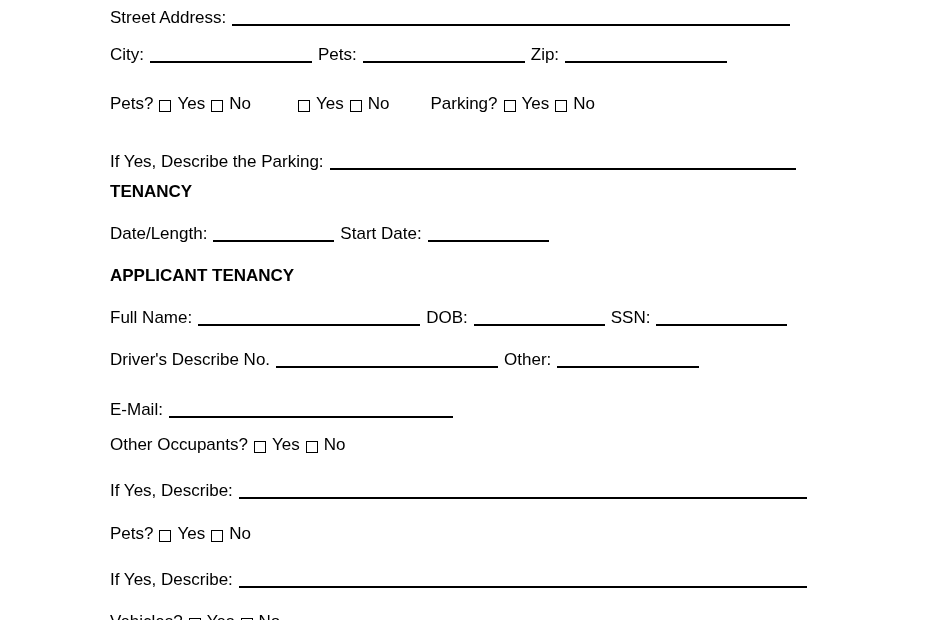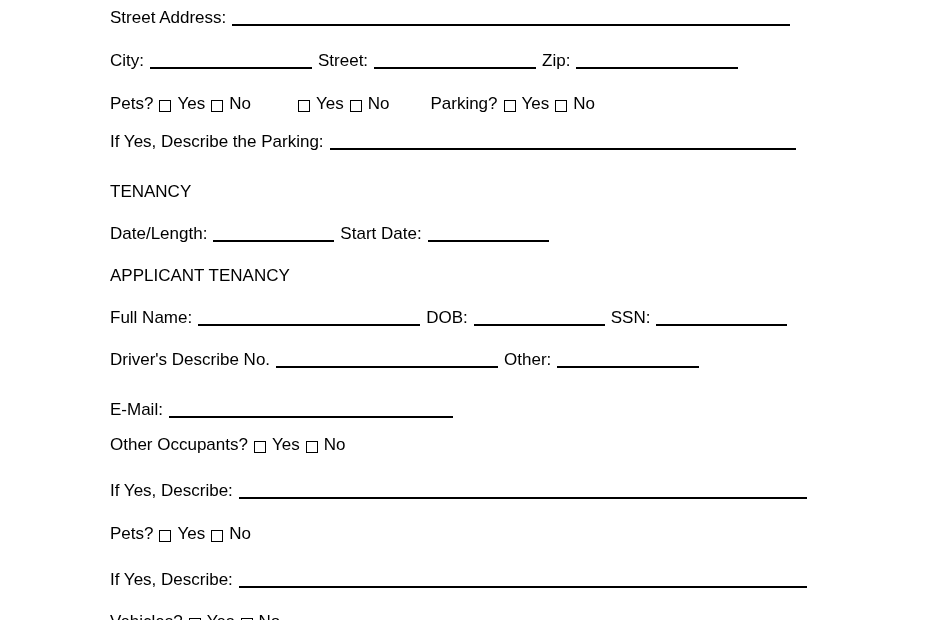--- a/index.html
+++ b/index.html
@@ -1,35 +1,35 @@
 <!DOCTYPE html>
 <html><head>
 <meta charset="utf-8">
 <style>
   html, body { margin: 0; padding: 0; background: #ffffff; }
   body { width: 930px; height: 620px; overflow: hidden; position: relative;
          font-family: "Liberation Sans", sans-serif; font-size: 17px; color: #000; }
   .row { position: absolute; left: 110px; white-space: nowrap; display: flex; align-items: flex-end; }
   .line { display: inline-block; border-bottom: 2px solid #000; height: 14px; margin: 0 6px 2px 6px; }
   .cb { display: inline-block; width: 12px; height: 12px; border: 1px solid #000; margin: 0 6px 2px 6px; box-sizing: border-box; }
-  .heading { font-weight: normal; }
+  .heading { font-weight: bold; }
   .gap { display: inline-block; width: 41px; }
 </style>
 </head>
 <body>
 
 <div class="row" style="top:8px">
   <span>Street Address:</span>
   <span class="line" style="width:558px"></span>
 </div>
 
-<div class="row" style="top:51px">
+<div class="row" style="top:45px">
   <span>City:</span>
   <span class="line" style="width:162px"></span>
-  <span>Street:</span>
+  <span>Pets:</span>
   <span class="line" style="width:162px"></span>
   <span>Zip:</span>
   <span class="line" style="width:162px"></span>
 </div>
 
 <div class="row" style="top:94px">
   <span>Pets?</span>
   <span class="cb"></span>
   <span>Yes</span>
   <span class="cb"></span>
@@ -40,21 +40,21 @@
   <span class="cb"></span>
   <span>No</span>
   <span class="gap"></span>
   <span>Parking?</span>
   <span class="cb"></span>
   <span>Yes</span>
   <span class="cb"></span>
   <span>No</span>
 </div>
 
-<div class="row" style="top:132px">
+<div class="row" style="top:152px">
   <span>If Yes, Describe the Parking:</span>
   <span class="line" style="width:466px"></span>
 </div>
 
 <div class="row heading" style="top:182px">TENANCY</div>
 
 <div class="row" style="top:224px">
   <span>Date/Length:</span>
   <span class="line" style="width:121px"></span>
   <span>Start Date:</span>

